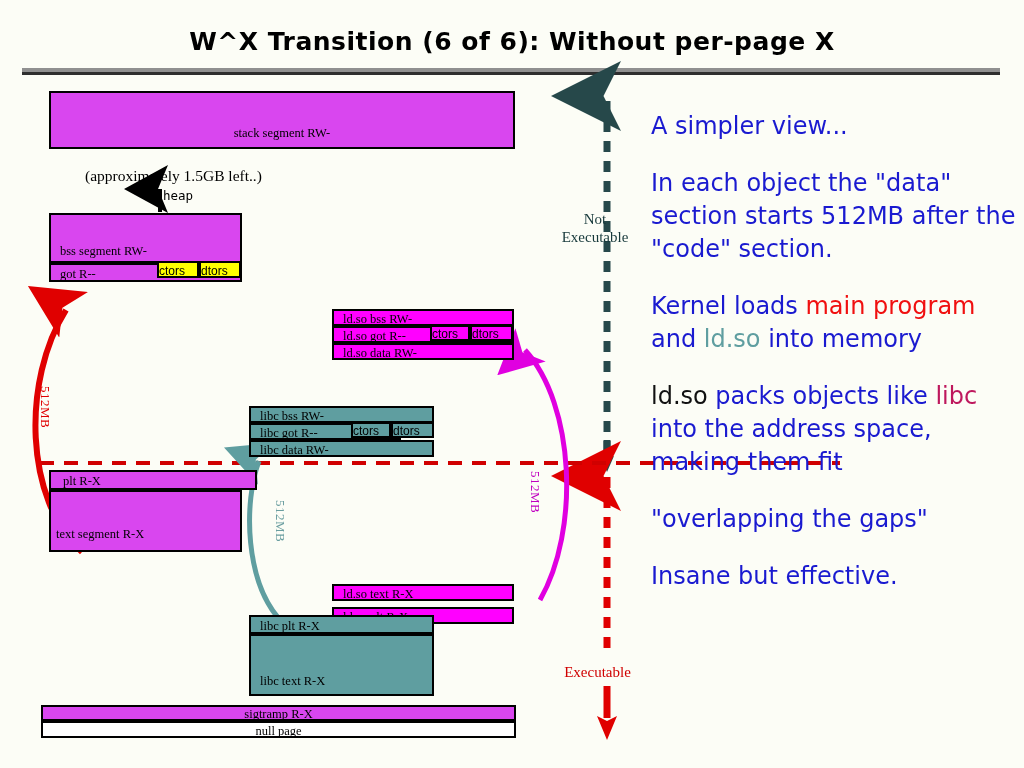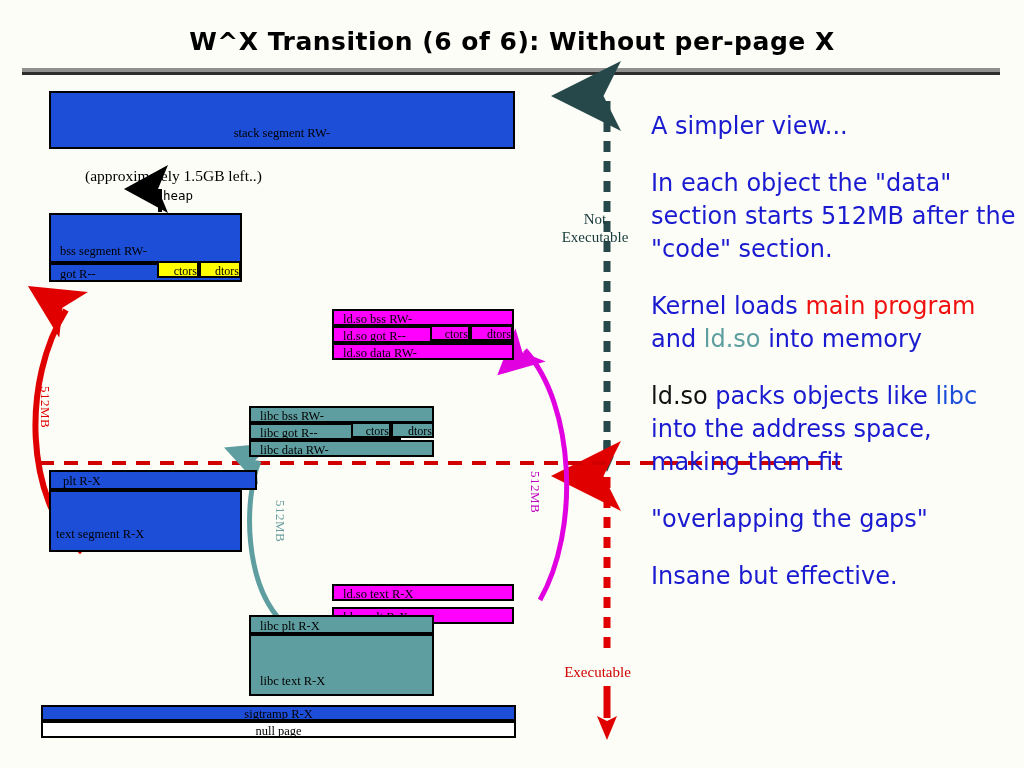--- a/index.html
+++ b/index.html
@@ -33,34 +33,34 @@
   .blk{
     position:absolute;
     box-sizing:border-box;
     border:2px solid #000;
     font-family:"Liberation Serif", serif;
     font-size:12.5px;
     color:#000;
     white-space:nowrap;
     overflow:hidden;
   }
-  .blk.yellow{background:#1d4ed8;}
+  .blk.yellow{background:#d946ef;}
   .blk.magenta{background:#ff00ff;}
   .blk.teal{background:#5f9ea0;}
   .blk.white{background:#ffffff;}
   .lbl{position:absolute;}
   .lbl.c{left:0;right:0;text-align:center;}
 
   
   .sub{
     position:absolute;box-sizing:border-box;
     border:2px solid #000;
-    font-family:Liberation Serif, serif;
+    font-family:Liberation Sans, sans-serif;
     font-size:12px;
-    text-align:right;
+    text-align:left;
     color:#000;
     line-height:1;
     white-space:nowrap;
   }
   .sub.yellow{background:#ffff00;}
   .sub.magenta{background:#ff00ff;}
   .sub.teal{background:#5f9ea0;}
 
   
   .ftext{
@@ -110,21 +110,21 @@
     font-family:"DejaVu Sans", sans-serif;
     font-size:24px;
     line-height:33px;
     color:#1a1ad0;
     font-weight:500;
   }
   .prose p{margin:0 0 24px 0;}
   .prose p:last-child{margin-bottom:0;}
   .cl-red{color:#f01010;}
   .cl-grn{color:#5f9ea0;}
-  .cl-mag{color:#1d4ed8;}
+  .cl-mag{color:#be185d;}
   .cl-blk{color:#111111;}
 
   svg.overlay{position:absolute;left:0;top:0;width:1024px;height:768px;pointer-events:none;}
 </style>
 </head>
 <body>
 
 <div id="root">
 
   <div class="title">W^X Transition (6 of 6): Without per-page X</div>

